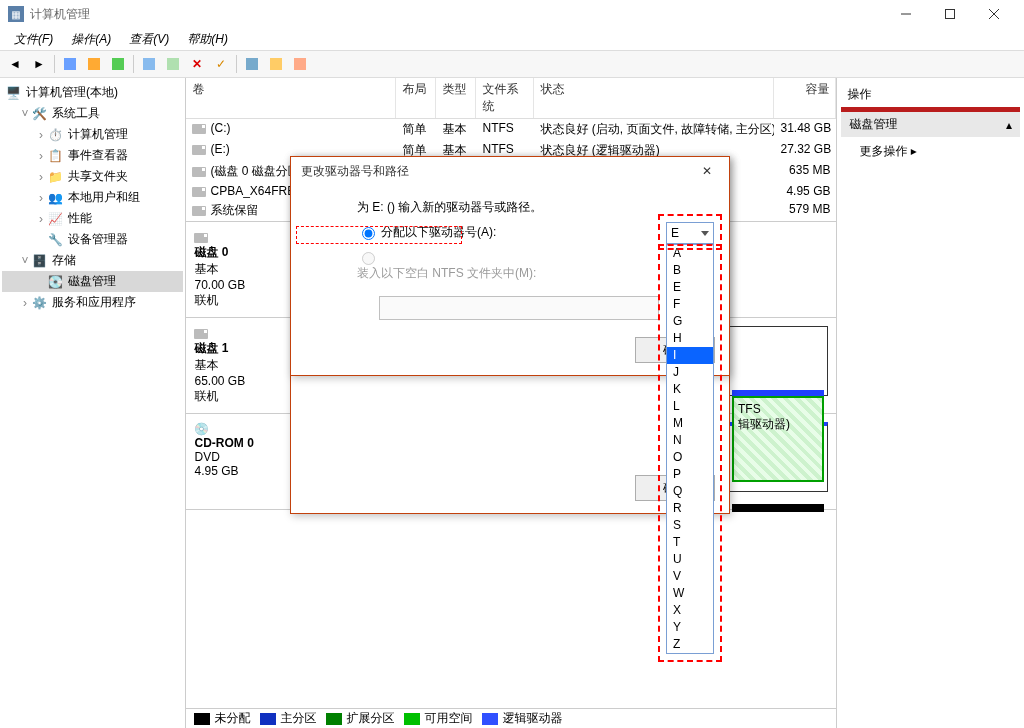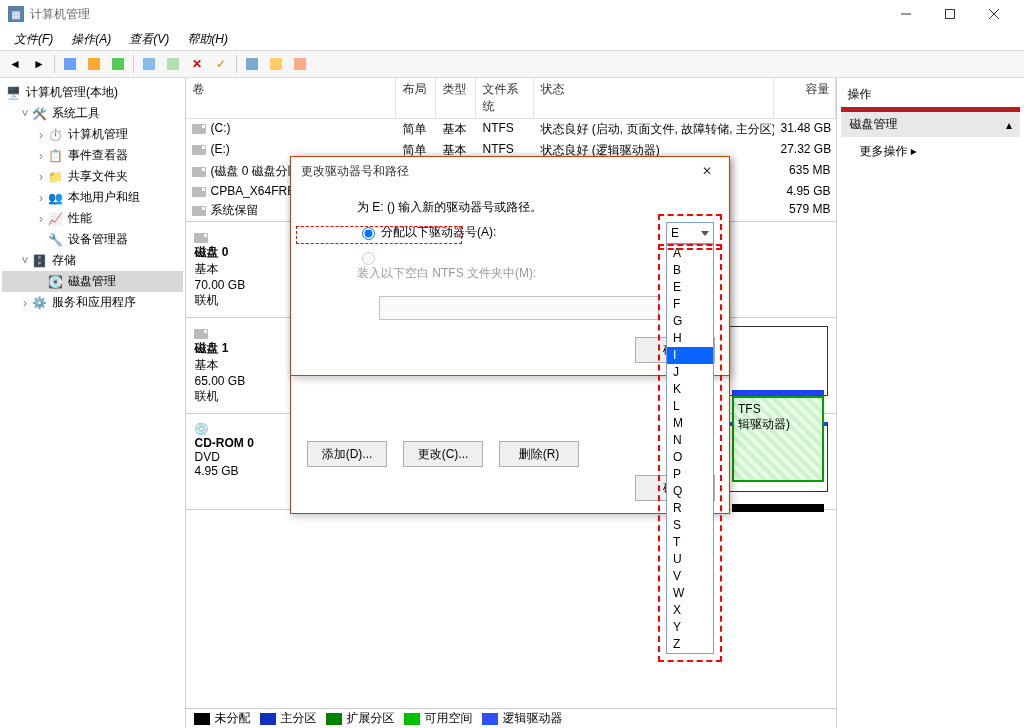--- a/index.html
+++ b/index.html
@@ -342,25 +342,20 @@
 </div>
 <div style="position:absolute; left:732px; top:390px; width:92px; height:6px; background:#2040ff;"></div>
 <div style="position:absolute; left:732px; top:504px; width:92px; height:8px; background:#000;"></div>
 
 <div class="dlg dlg1">
   <div class="dlg-title">
     <span>更改驱动器号和路径</span>
     <div class="dlg-close">✕</div>
   </div>
   <div class="body"></div>
-  <div style="position:absolute; left:16px; bottom:46px; display:flex; gap:16px;">
-    <div class="btn">添加(D)...</div>
-    <div class="btn">更改(C)...</div>
-    <div class="btn">删除(R)</div>
-  </div>
   <div class="ftr">
     <div class="btn">确定</div>
   </div>
 </div>
 
 <div class="dlg dlg2">
   <div class="dlg-title">
     <span>更改驱动器号和路径</span>
     <div class="dlg-close">✕</div>
   </div>

